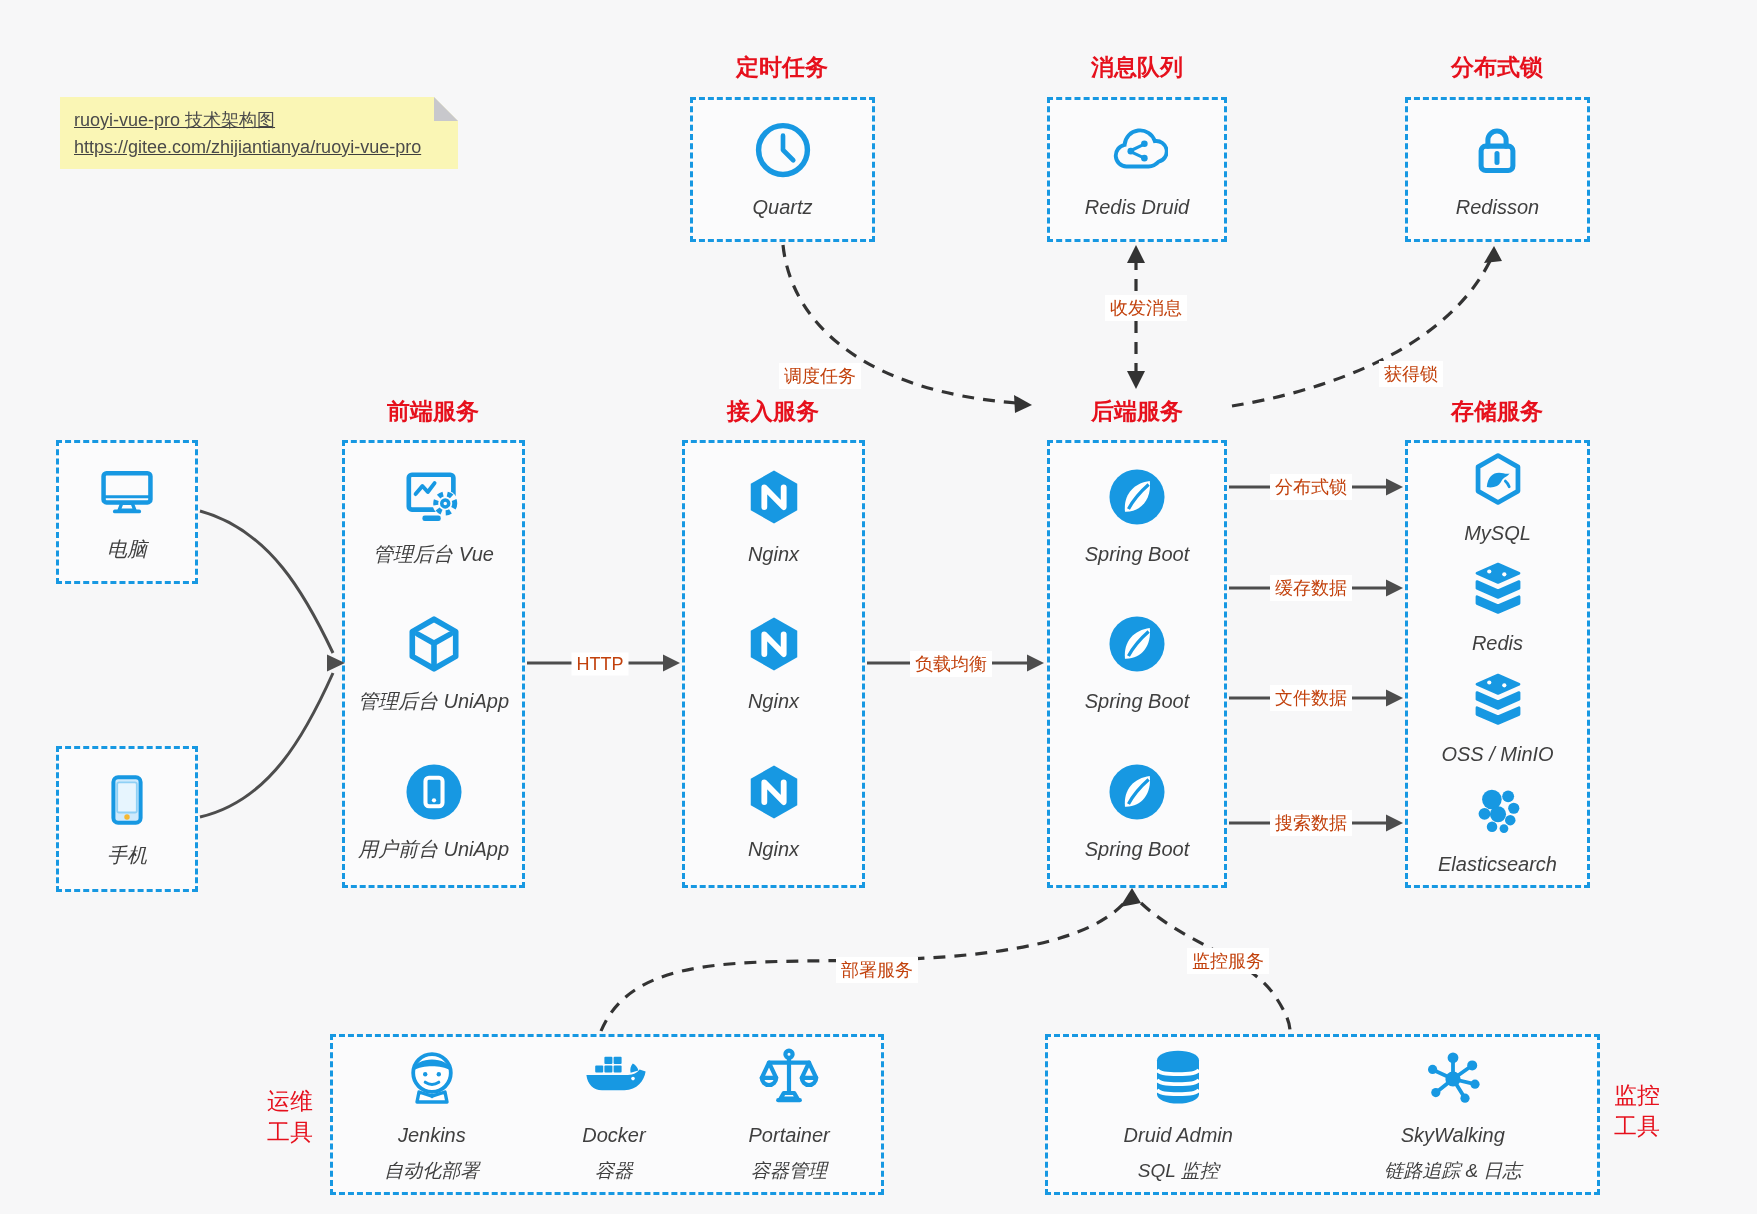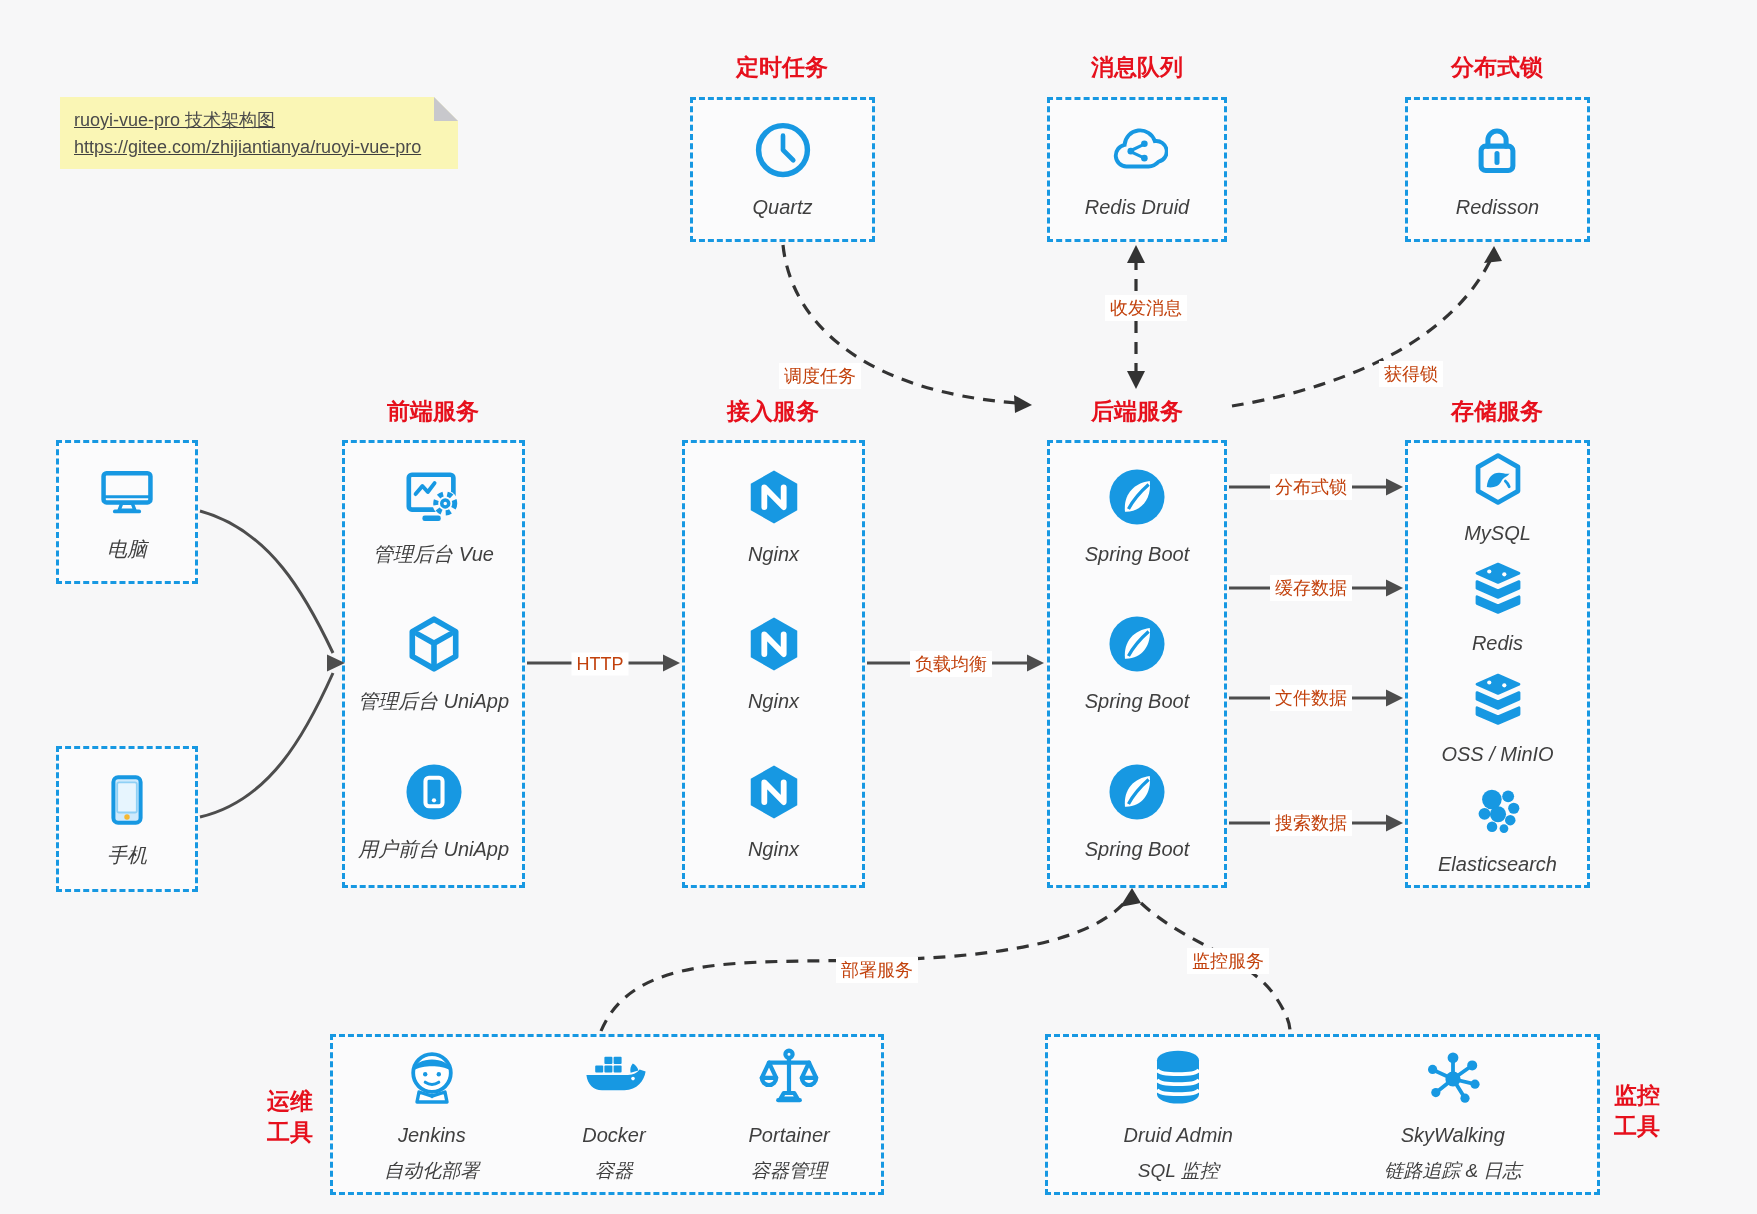--- a/index.html
+++ b/index.html
@@ -26,21 +26,21 @@
   .row{flex-direction:row;justify-content:space-around;}
 
   .item{display:flex;flex-direction:column;align-items:center;gap:14px;font-style:italic;}
   .ilabel{font-size:20px;color:var(--ink);white-space:nowrap;line-height:1.25;text-align:center;}
   .isub{font-size:19px;color:var(--ink);white-space:nowrap;text-align:right;}
   .icx{display:block;color:var(--accent);line-height:0;}
 
   .rtitle{position:absolute;transform:translateX(-50%);color:var(--red);
           font-weight:bold;font-size:23px;white-space:nowrap;z-index:2;}
   .rtitle-side{position:absolute;transform:translateX(-50%);color:var(--red);
-          font-weight:bold;font-size:23px;line-height:31px;text-align:center;z-index:2;}
+          font-weight:normal;font-size:23px;line-height:31px;text-align:center;z-index:2;}
 
   .elabel{position:absolute;transform:translate(-50%,-50%);font-size:18px;color:#c2410c;
           background:#fff;padding:1px 5px;white-space:nowrap;z-index:4;}
 
   .note{position:absolute;left:60px;top:97px;width:398px;height:72px;background:var(--notebg);z-index:2;text-decoration:underline;}
   .note-text{padding:10px 0 0 14px;font-size:18px;line-height:27px;color:#4a4a4a;}
   .note-cut{position:absolute;top:0;right:0;width:24px;height:24px;background:var(--bg);
             clip-path:polygon(0 0,100% 0,100% 100%);}
   .note-fold{position:absolute;top:0;right:0;width:24px;height:24px;background:var(--notefold);
             clip-path:polygon(0 0,100% 100%,0 100%);}

